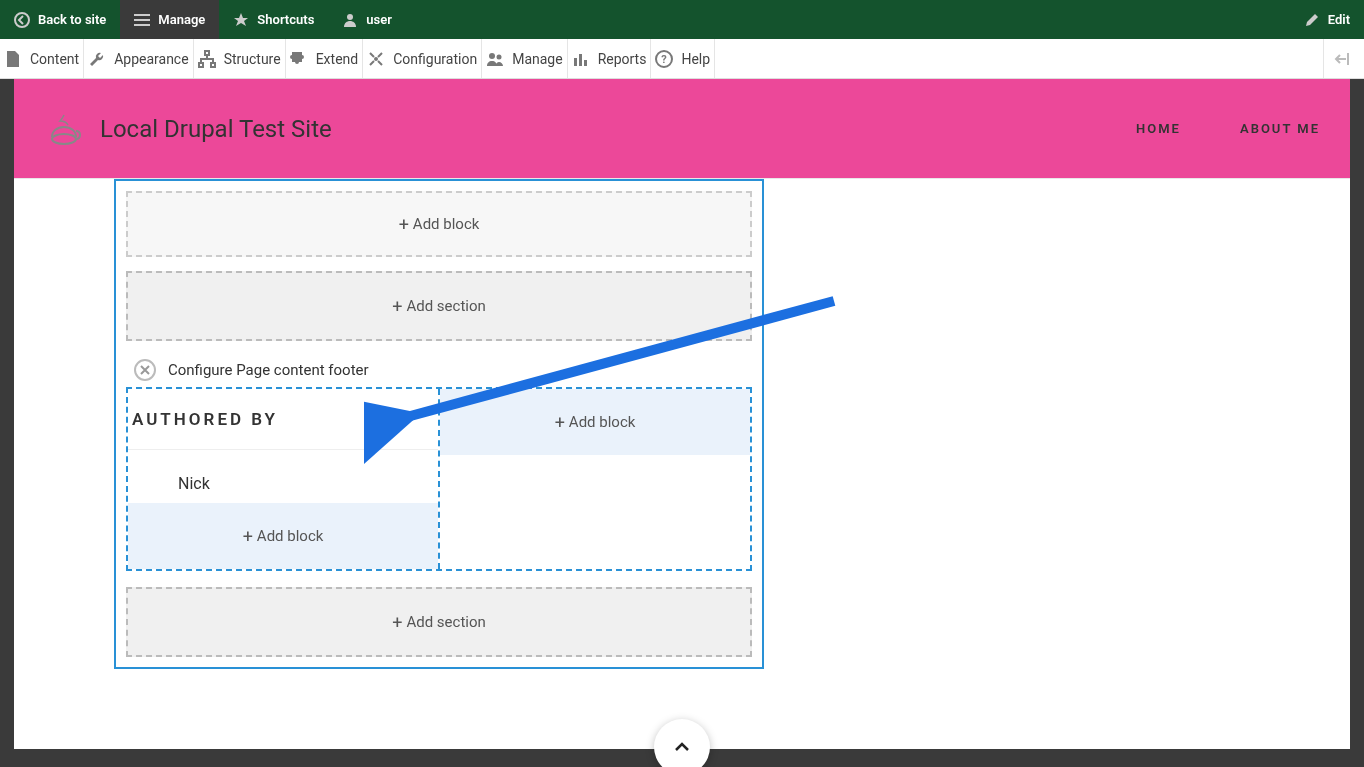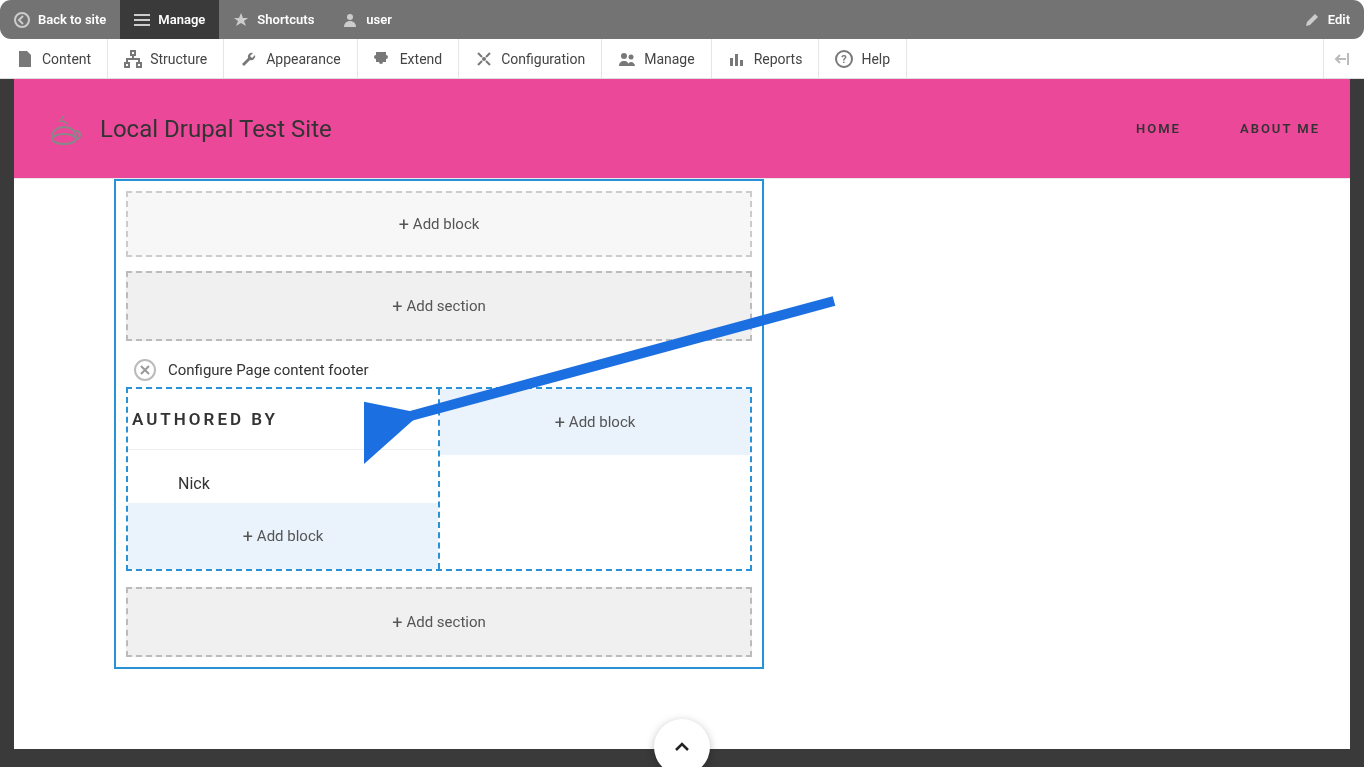--- a/index.html
+++ b/index.html
@@ -1,27 +1,27 @@
 <!DOCTYPE html>
 <html><head>
 <meta charset="utf-8">
 <style>
 * { box-sizing: border-box; margin: 0; padding: 0; }
 body { font-family: -apple-system, BlinkMacSystemFont, "Segoe UI", Roboto, sans-serif; background: #fff; overflow-x: hidden; }
 
 
-.toolbar-top { background: #737373; height: 39px; display: flex; align-items: center; color: #fff; font-size: 13px; font-weight: 600; border-radius: 11px; }
+.toolbar-top { background: #14532d; height: 39px; display: flex; align-items: center; color: #fff; font-size: 13px; font-weight: 600; }
 .toolbar-top .tb-item { display: flex; align-items: center; gap: 8px; padding: 0 14px; height: 100%; cursor: pointer; }
 .toolbar-top .tb-item.active { background: #3a3a3a; }
 .toolbar-top .tb-spacer { flex: 1; }
 .toolbar-top svg { width: 16px; height: 16px; fill: #ccc; }
 
 
 .toolbar-sec { background: #fff; border-bottom: 1px solid #ddd; height: 40px; display: flex; align-items: stretch; }
-.toolbar-sec .ts-item { display: flex; align-items: center; gap: 8px; padding: 0 16px; border-right: 1px solid #e5e5e5; cursor: pointer; font-size: 14px; color: #444; }
+.toolbar-sec .ts-item { display: flex; align-items: center; gap: 8px; padding: 0 4px; border-right: 1px solid #e5e5e5; cursor: pointer; font-size: 14px; color: #444; }
 .toolbar-sec .ts-item svg { width: 18px; height: 18px; fill: #888; }
 .toolbar-sec .ts-spacer { flex: 1; }
 .toolbar-sec .ts-collapse { display:flex; align-items:center; padding:0 10px; border-left:1px solid #e5e5e5; cursor:pointer;}
 
 
 .page-bg { background: #3a3a3a; padding: 0 14px; }
 .page-inner { background: #f2f2f2; }
 
 
 .site-header { background: #ec4899; height: 100px; display: flex; align-items: center; padding: 0 30px; border-bottom: 1px solid #e8e8e8;}
@@ -101,29 +101,29 @@
 
 <div class="toolbar-sec">
   <div class="ts-item">
     <svg viewBox="0 0 18 18">
         <path d="M3 1h8l4 4v12H3z" fill="#787878"></path>
       </svg>
     <span>Content</span>
   </div>
   <div class="ts-item">
     <svg viewBox="0 0 18 18">
+        <path d="M15 5a4 4 0 01-5 5L4 16l-2-2 6-6a4 4 0 015-5l-3 3 2 2 3-3z" fill="#787878"></path>
+      </svg>
+    <span>Appearance</span>
+  </div>
+  <div class="ts-item">
+    <svg viewBox="0 0 18 18">
         <path d="M7 1h4v4H7zM1 13h4v4H1zM13 13h4v4h-4zM9 5v4M3 13V9h12v4" stroke="#787878" stroke-width="2" fill="none"></path>
       </svg>
     <span>Structure</span>
-  </div>
-  <div class="ts-item">
-    <svg viewBox="0 0 18 18">
-        <path d="M15 5a4 4 0 01-5 5L4 16l-2-2 6-6a4 4 0 015-5l-3 3 2 2 3-3z" fill="#787878"></path>
-      </svg>
-    <span>Appearance</span>
   </div>
   <div class="ts-item">
     <svg viewBox="0 0 18 18">
         <path d="M6 2h6v3a2 2 0 110 4v3H9a2 2 0 11-4 0H2V9a2 2 0 110-4V2h4z" fill="#787878"></path>
       </svg>
     <span>Extend</span>
   </div>
   <div class="ts-item">
     <svg viewBox="0 0 18 18">
         <path d="M3 3l4 4M15 3l-4 4M3 15l4-4M15 15l-4-4" stroke="#787878" stroke-width="2"></path>

